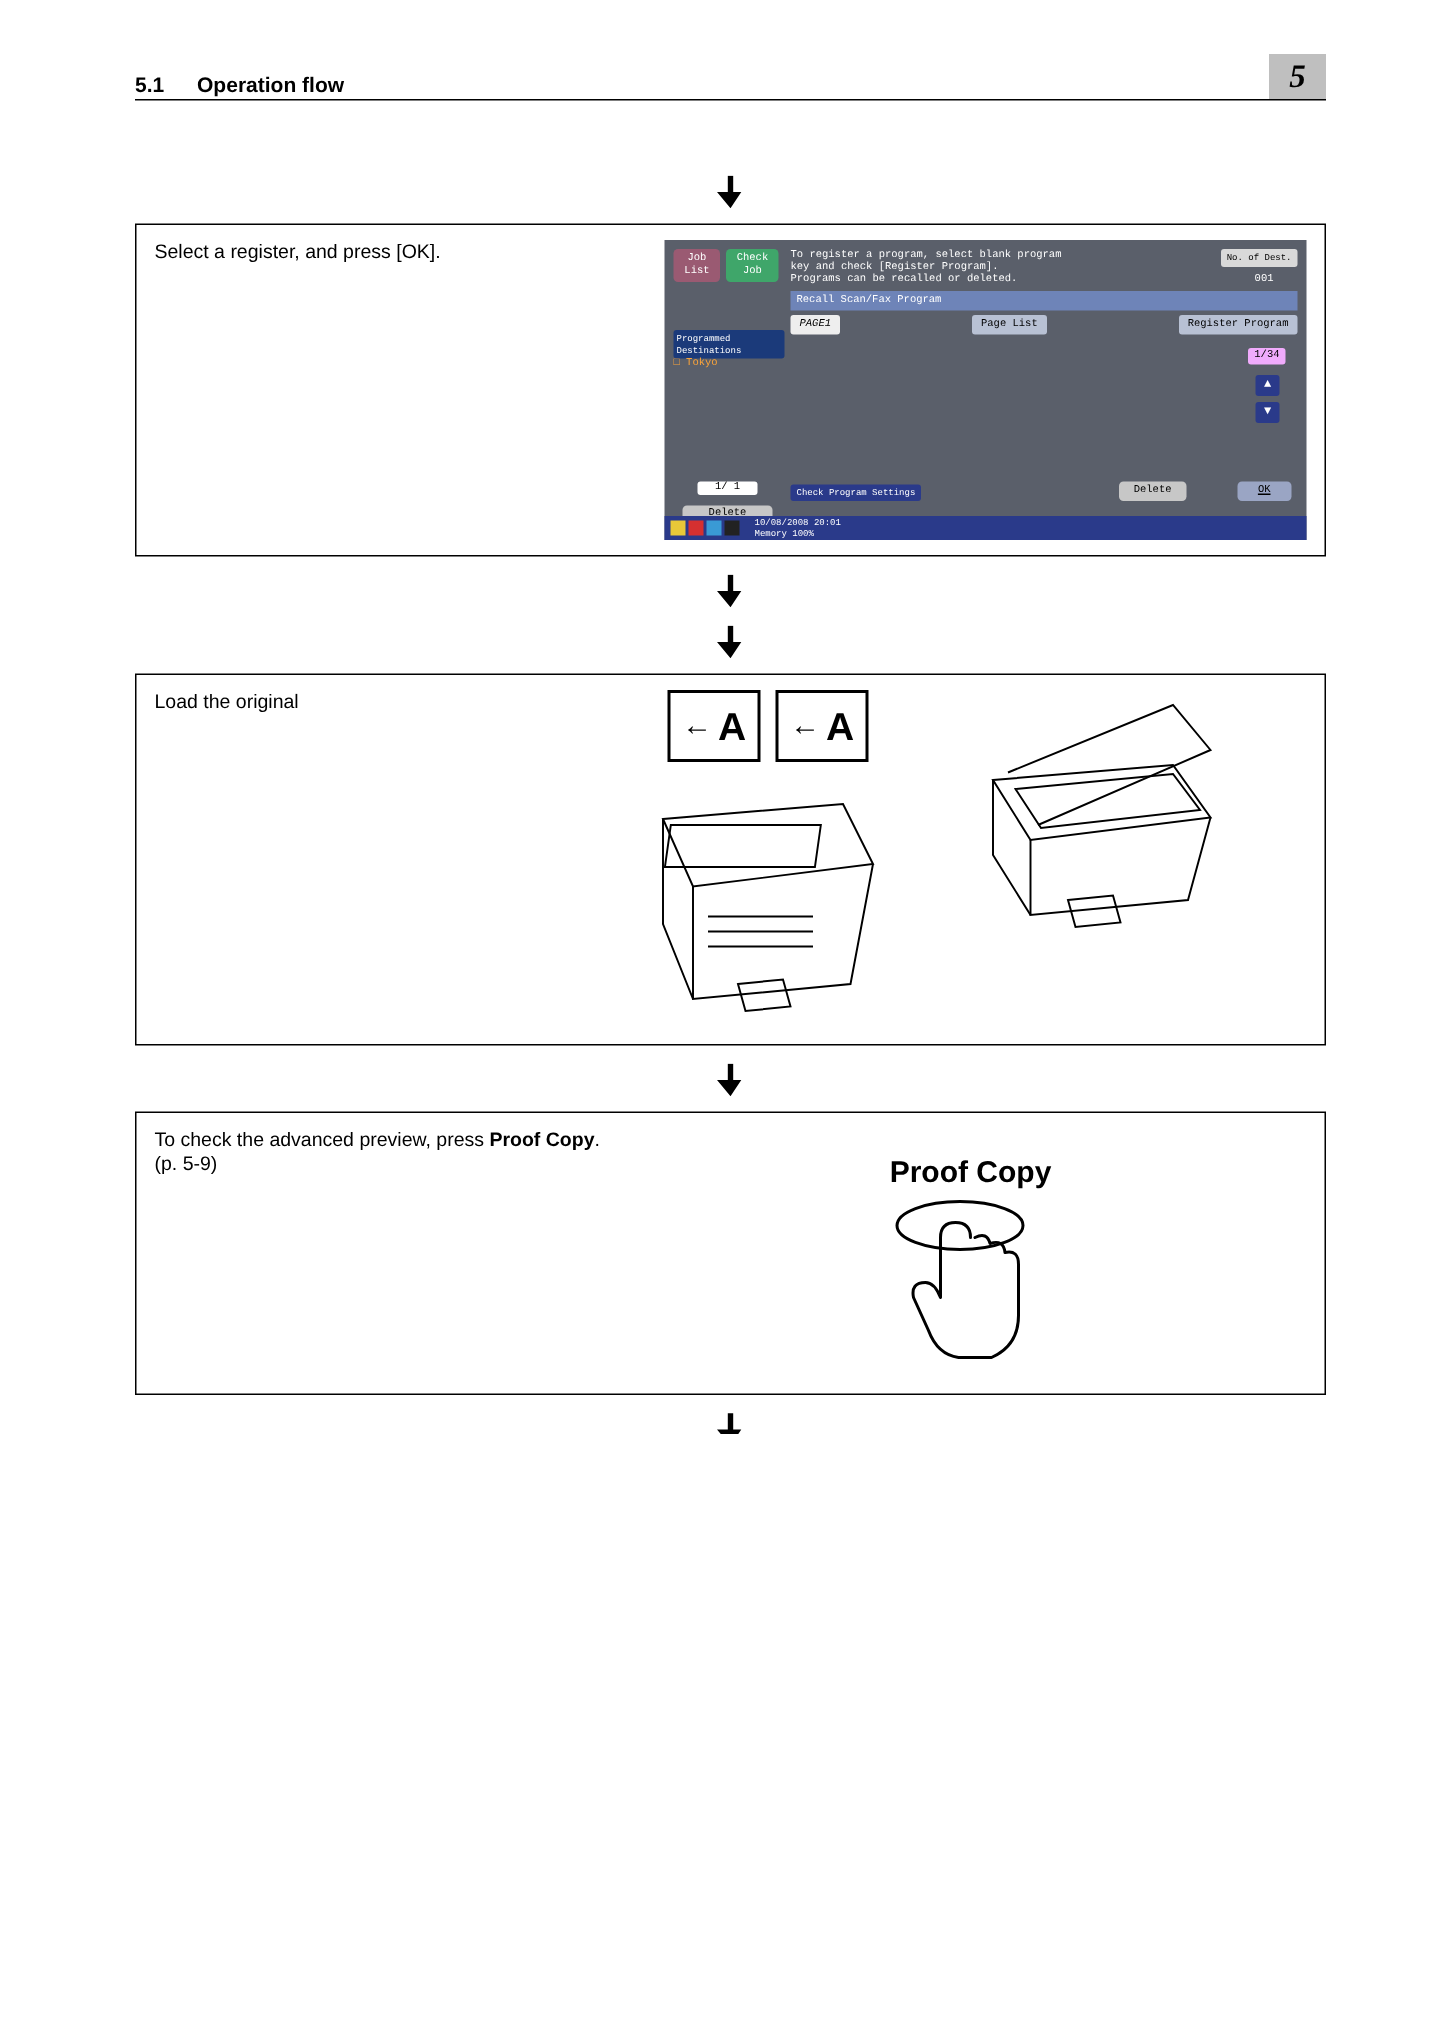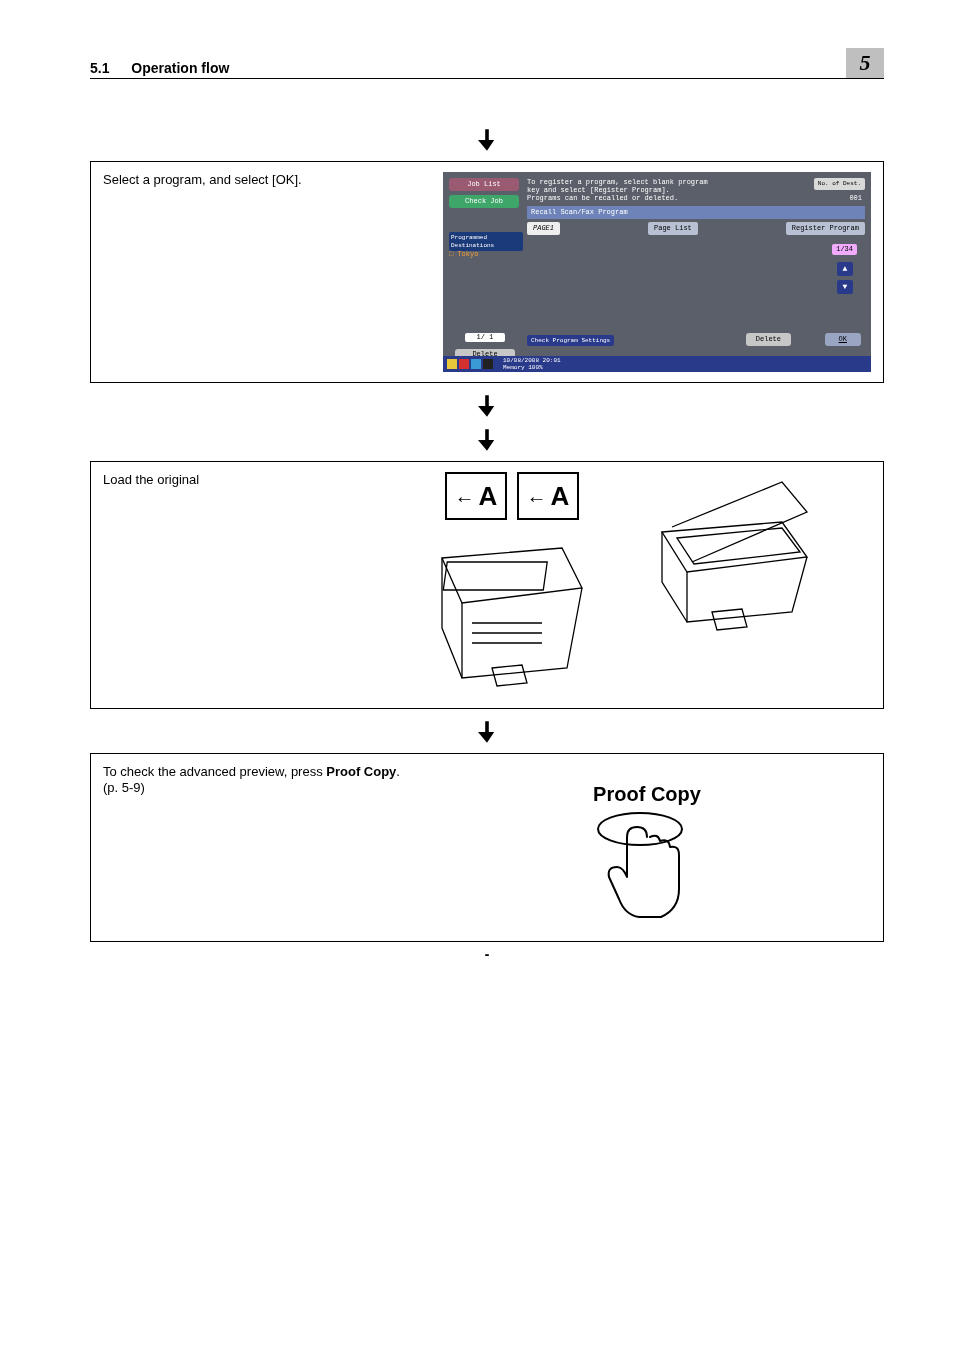--- a/index.html
+++ b/index.html
@@ -1,40 +1,40 @@
 <!DOCTYPE html>
 <html><head>
 <meta charset="utf-8">
 <style>
   html,body{margin:0;padding:0;background:#fff;font-family:Arial,Helvetica,sans-serif;color:#000;}
-  .page{width:954px;height:956px;position:relative;box-sizing:border-box;padding:48px 70px 40px 90px;}
+  .page{width:954px;height:956px;position:relative;box-sizing:border-box;padding:36px 70px 40px 90px;}
   .header-row{display:flex;justify-content:space-between;align-items:flex-end;border-bottom:1px solid #000;padding-bottom:2px;}
   .header-left{font-size:14px;}
   .header-left .sec{font-weight:bold;margin-right:18px;}
   .header-left .title{font-weight:bold;}
   .chapter-badge{background:#bfbfbf;width:38px;height:30px;display:flex;align-items:center;justify-content:center;font-size:22px;font-weight:bold;font-style:italic;font-family:"Times New Roman",serif;margin-bottom:-2px;}
   .arrow{display:flex;justify-content:center;margin:12px 0 10px 0;}
   .arrow svg{width:18px;height:22px;}
   .step-box{border:1px solid #000;padding:10px 12px;font-size:13px;line-height:1.25;box-sizing:border-box;}
   .step-inner{display:flex;align-items:flex-start;gap:10px;}
   .step-text{flex:0 0 330px;}
   
   .scr1{flex:1;background:#5a5f6a;height:200px;position:relative;font-family:"Courier New",monospace;font-size:7px;color:#fff;}
-  .scr1 .side{position:absolute;left:6px;top:6px;width:70px;display:flex;flex-direction:column;gap:4px;}
+  .scr1 .side{position:absolute;left:6px;top:6px;width:70px;display:flex;flex-direction:row;gap:4px;}
   .scr1 .pill{border-radius:3px;text-align:center;padding:2px 2px;}
   .scr1 .joblist{background:#9a5a72;}
   .scr1 .checkjob{background:#3fa66a;}
   .scr1 .blue-label{position:absolute;left:6px;top:60px;width:70px;background:#1b3a7a;color:#fff;font-size:6px;padding:2px 2px;border-radius:2px;}
   .scr1 .tokyo{position:absolute;left:6px;top:78px;font-size:7px;color:#f9a33a;}
   .scr1 .pg{position:absolute;left:22px;bottom:30px;width:40px;background:#fff;color:#000;text-align:center;font-size:7px;border-radius:2px;}
   .scr1 .delbtn{position:absolute;left:12px;bottom:12px;width:60px;background:#c7c7c7;color:#000;text-align:center;font-size:7px;border-radius:3px;padding:1px 0;}
   .scr1 .main{position:absolute;left:84px;right:6px;top:6px;bottom:22px;}
   .scr1 .msg{font-size:7px;line-height:1.15;}
   .scr1 .off{position:absolute;right:6px;top:6px;background:#d9d9d9;color:#000;font-size:6px;padding:2px 4px;border-radius:2px;}
-  .scr1 .n001{position:absolute;right:9px;top:22px;font-size:7px;color:#fff;}
+  .scr1 .n001{position:absolute;right:22px;top:22px;font-size:7px;color:#fff;}
   .scr1 .bar{position:absolute;left:84px;right:6px;top:34px;background:#6e84b8;color:#fff;font-size:7px;padding:2px 4px;}
   .scr1 .row2{position:absolute;left:84px;right:6px;top:50px;display:flex;justify-content:space-between;align-items:center;}
   .scr1 .whitebtn{background:#eee;color:#000;font-size:7px;padding:2px 6px;border-radius:2px;font-style:italic;}
   .scr1 .thin{background:#b8c1d4;color:#000;font-size:7px;padding:2px 6px;border-radius:2px;}
   .scr1 .grid{position:absolute;left:84px;top:70px;display:grid;grid-template-columns:repeat(3,60px);grid-auto-rows:20px;gap:6px;}
   .scr1 .cell{background:#7a7f8a;border-radius:3px;}
   .scr1 .cell.sel{background:#3a4aa8;color:#fff;font-size:7px;display:flex;align-items:center;justify-content:center;}
   .scr1 .counter{position:absolute;right:14px;top:72px;background:#f0abfc;color:#000;font-size:7px;padding:1px 4px;border-radius:2px;}
   .scr1 .sq{position:absolute;right:18px;width:16px;height:14px;background:#2a3a8a;border-radius:2px;display:flex;align-items:center;justify-content:center;color:#fff;font-size:8px;}
   .scr1 .sq.up{top:90px;}
@@ -76,36 +76,36 @@
   </div>
 
   <div class="arrow" style="margin-top:50px;">
     <svg viewBox="0 0 20 24">
         <path d="M8 0h4v12h6L10 24 0 12h8z" fill="#000"></path>
       </svg>
   </div>
 
   <div class="step-box">
     <div class="step-inner">
-      <div class="step-text">Select a program, and select [OK].</div>
+      <div class="step-text">Select a register, and press [OK].</div>
 
       <div class="scr1">
         <div class="side">
           <div class="pill joblist">Job List</div>
           <div class="pill checkjob">Check Job</div>
         </div>
         <div class="blue-label">Programmed Destinations</div>
         <div class="tokyo">□ <span>Tokyo</span></div>
         <div class="pg">1/  1</div>
         <div class="delbtn">Delete</div>
 
         <div class="main">
           <div class="msg">
             <span>To register a program, select blank program</span><br>
-            <span>key and select [Register Program].</span><br>
+            <span>key and check [Register Program].</span><br>
             <span>Programs can be recalled or deleted.</span>
           </div>
         </div>
         <div class="off">No. of Dest.</div>
         <div class="n001">001</div>
         <div class="bar">Recall Scan/Fax Program</div>
         <div class="row2">
           <div class="whitebtn">PAGE1</div>
           <div class="thin">Page List</div>
           <div class="thin">Register Program</div>

